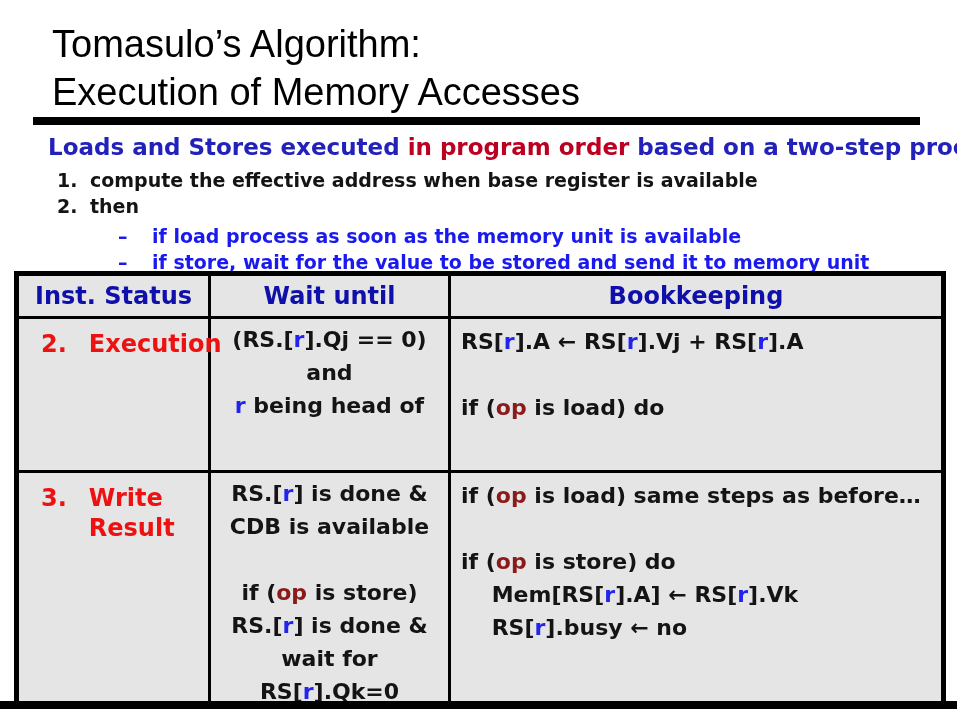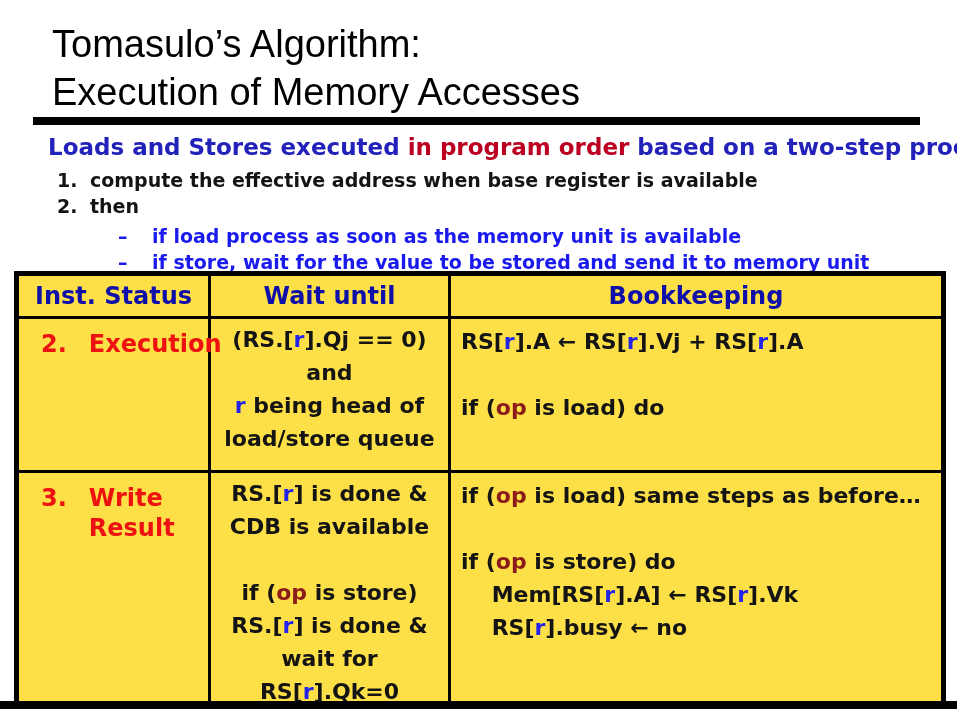--- a/index.html
+++ b/index.html
@@ -34,21 +34,21 @@
   .num-item .num { width:33px; flex:0 0 33px; }
   .sub-list { margin-top:4px; }
   .sub-item {
     display:flex; font-size:19px; font-weight:700; color:var(--blue-bullet);
     line-height:26px; padding-left:118px;
   }
   .sub-item .dash { width:34px; flex:0 0 34px; }
   
   .rs-table {
     position:absolute; left:14px; top:271px; width:922px; height:430px;
-    border:5px solid #000; border-bottom:none; background:#fde047;
+    border:5px solid #000; border-bottom:none; background:#e5e5e5;
   }
   .t-row { display:grid; grid-template-columns:192px 240px 1fr; }
   .t-row > div { border-right:3px solid #000; min-width:0; }
   .t-row > div:last-child { border-right:none; }
   .t-head { border-bottom:3px solid #000; }
   .t-head > div {
     height:40px; display:flex; align-items:center; justify-content:center;
     font-size:24px; font-weight:700; color:var(--navy);
   }
   .t-body1 { border-bottom:3px solid #000; height:151px; }
@@ -119,21 +119,20 @@
     </div>
     <div class="t-row t-body1">
       <div class="status-cell">
         <span class="num">2.</span>
         <span class="label">Execution</span>
       </div>
       <div class="wait-cell">
           <div class="line"><span class="c-k">(RS.[</span><span class="c-b">r</span><span class="c-k">].Qj == 0)</span></div>
           <div class="line"><span class="c-k">and</span></div>
           <div class="line"><span class="c-b">r</span><span class="c-k"> being head of</span></div>
-          <div class="line"><span class="c-k">load/store queue</span></div>
         </div>
       <div class="book-cell">
           <div class="line"><span class="c-k">RS[</span><span class="c-b">r</span><span class="c-k">].A ← RS[</span><span class="c-b">r</span><span class="c-k">].Vj + RS[</span><span class="c-b">r</span><span class="c-k">].A</span></div>
           <div class="line">&nbsp;</div>
           <div class="line"><span class="c-k">if (</span><span class="c-m">op</span><span class="c-k"> is load) do</span></div>
         </div>
     </div>
     <div class="t-row t-body2">
       <div class="status-cell">
         <span class="num">3.</span>

